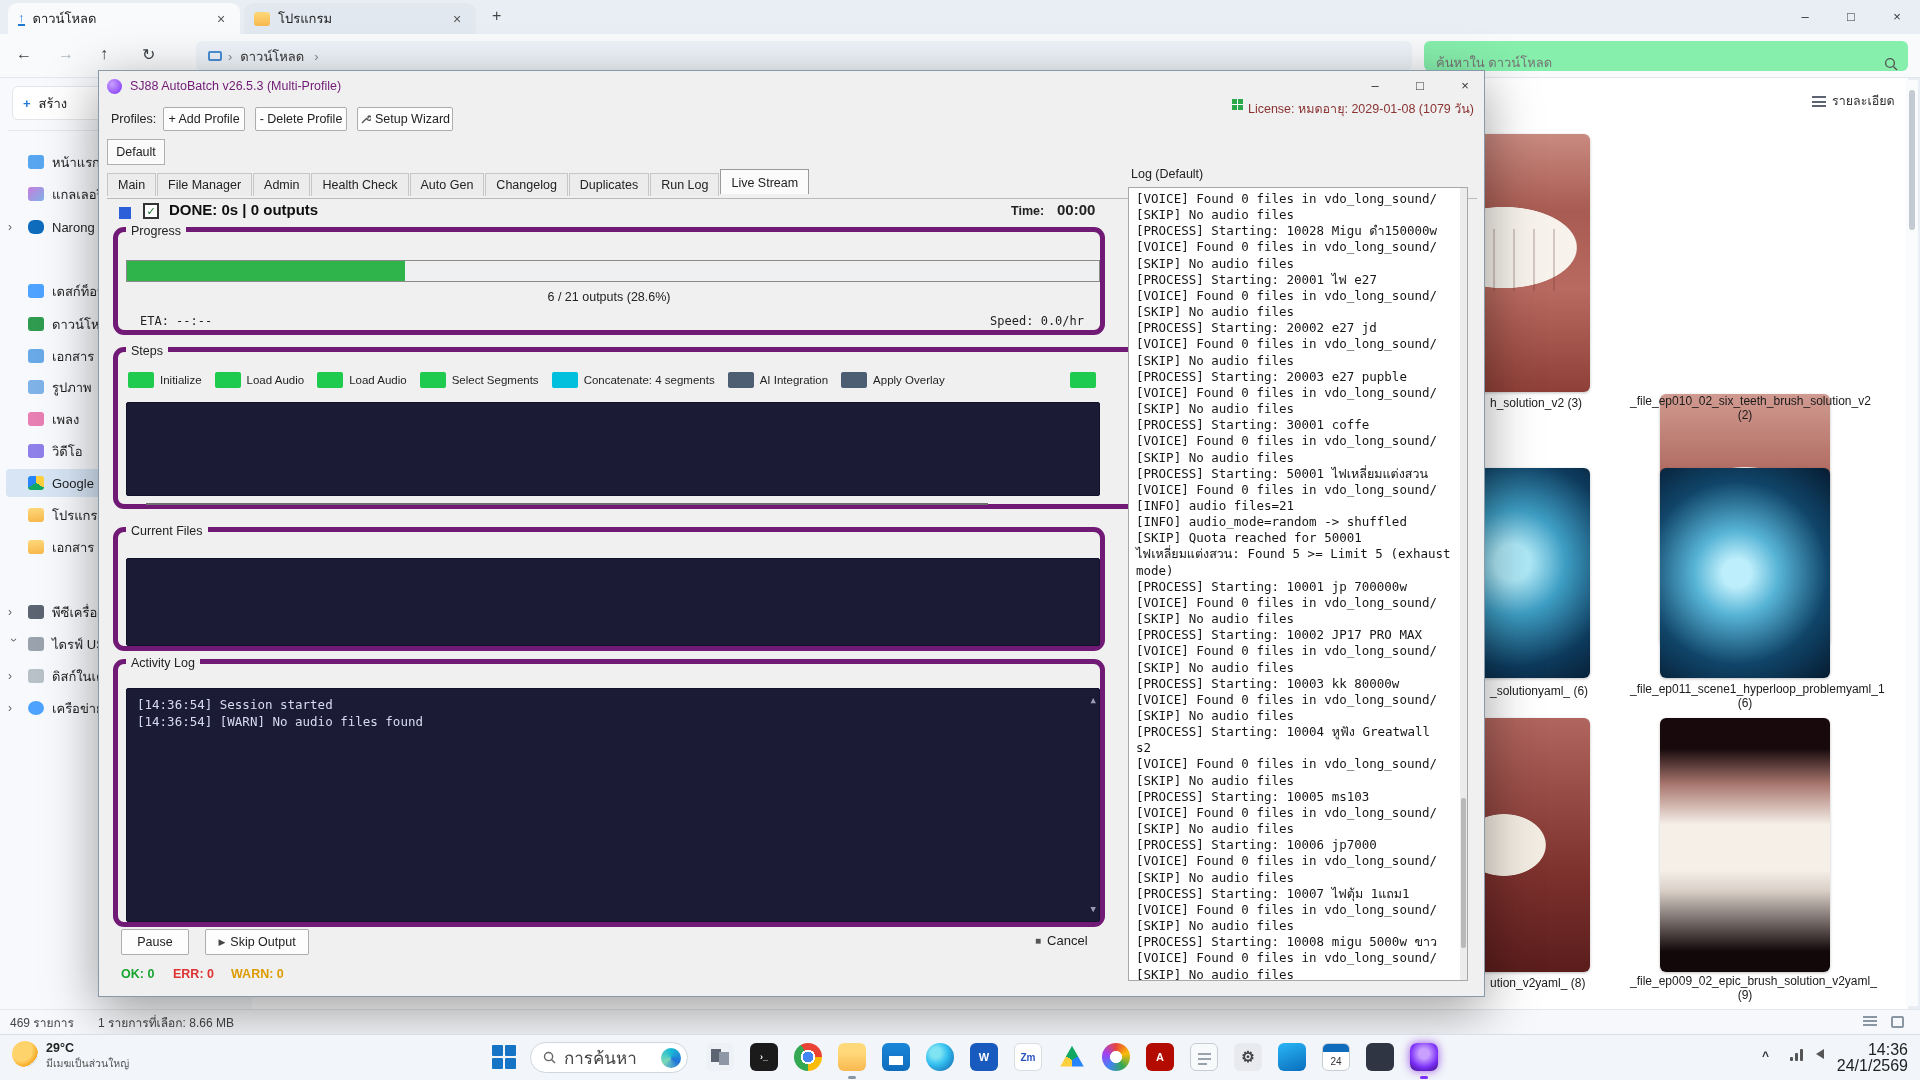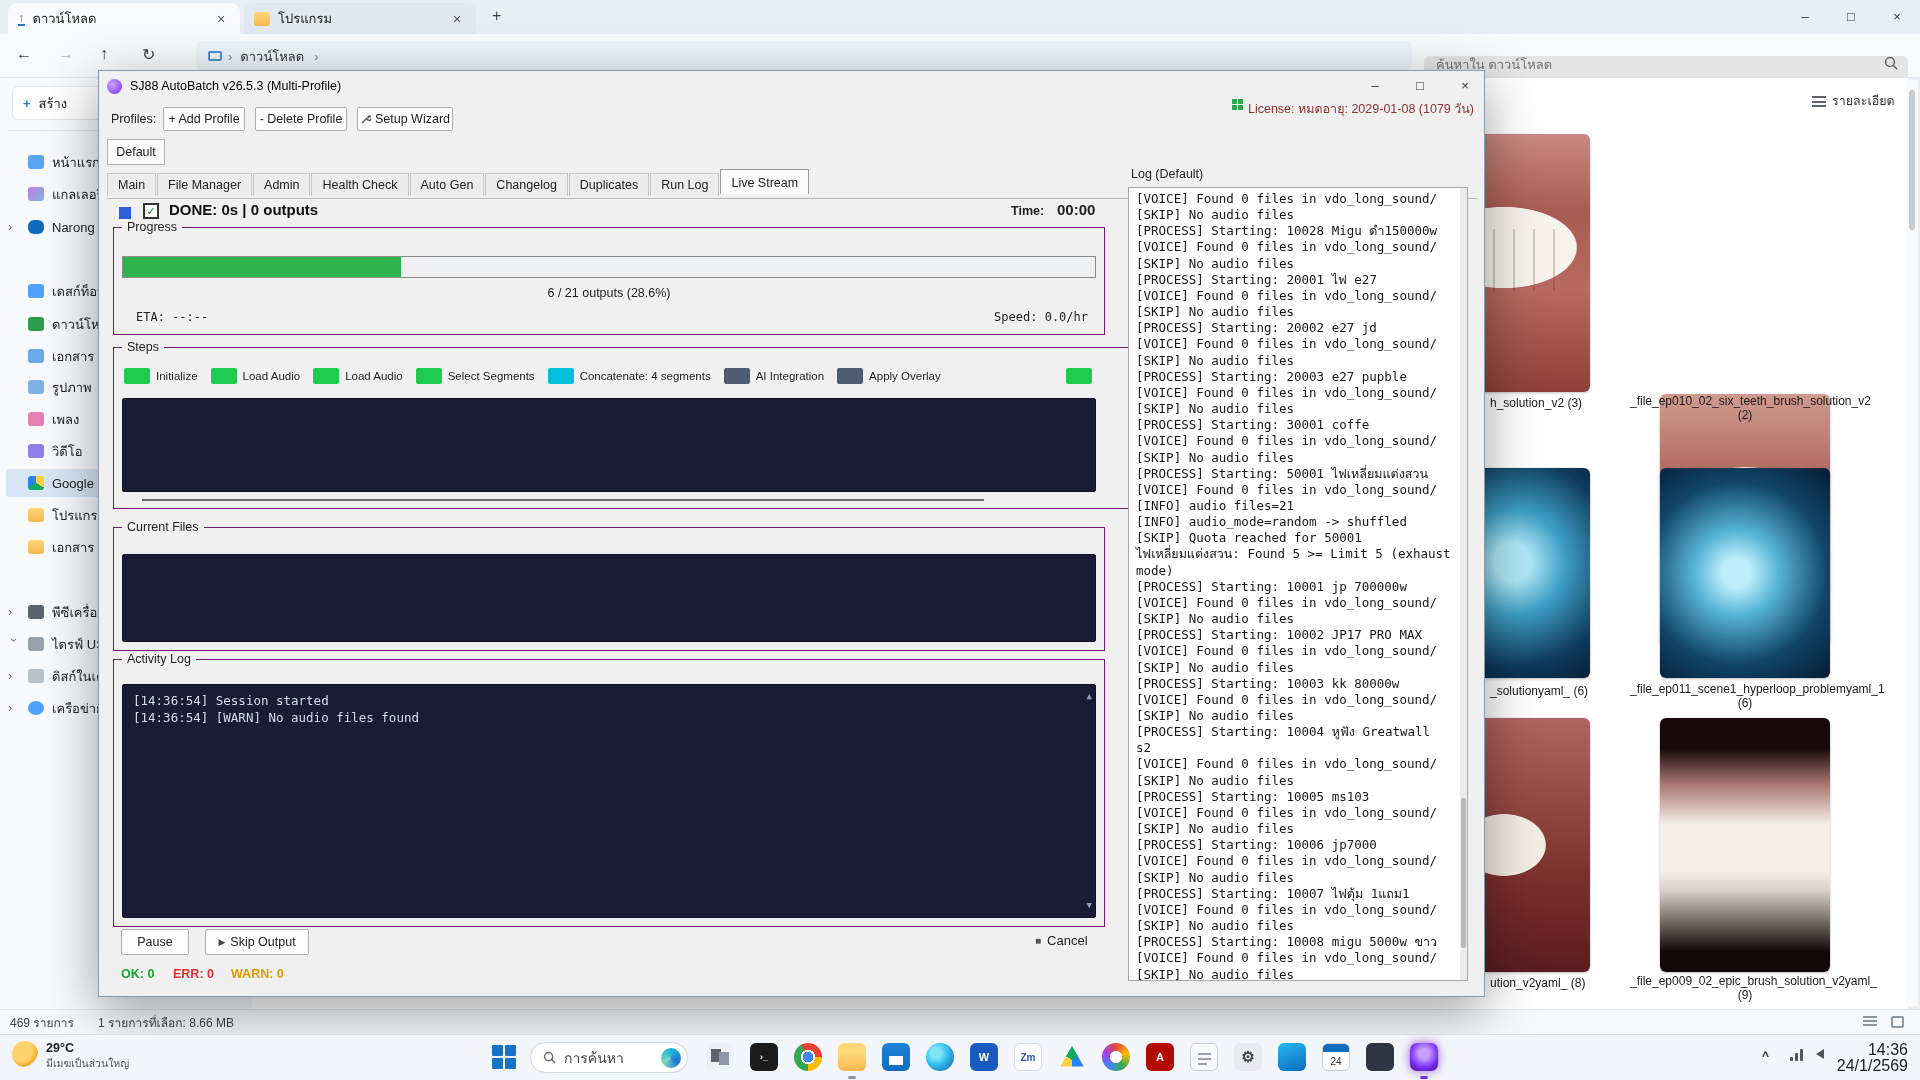--- a/index.html
+++ b/index.html
@@ -14,22 +14,22 @@
         align-items:center;padding:0 10px;font-size:13px;color:#1d1d1d}
   .etab.active{background:#f8fafc}
   .etab.inactive{background:#e2e8f0}
   .etab .tclose{margin-left:auto;font-size:14px;color:#555;width:18px;text-align:center;cursor:pointer}
   .winbtn{position:absolute;top:0;width:46px;height:33px;display:flex;align-items:center;
           justify-content:center;font-size:13px;color:#333}
   .toolbar{position:absolute;left:0;top:34px;width:1920px;height:44px;background:#f8fafc;border-bottom:1px solid #e2e7ed}
   .navbtn{position:absolute;top:11px;font-size:16px;color:#3a3f45}
   .addr{position:absolute;left:196px;top:7px;width:1216px;height:30px;background:#eef3f9;
         border-radius:6px;display:flex;align-items:center;font-size:13px;color:#333}
-  .srchbox{position:absolute;left:1424px;top:22px;width:484px;height:30px;background:#e5e5e5;
-        border-radius:6px;display:flex;align-items:flex-start;padding:0 10px}
+  .srchbox{position:absolute;left:1424px;top:7px;width:484px;height:30px;background:#86efac;
+        border-radius:6px;display:flex;align-items:flex-end;padding:0 10px}
   .srchbox input{border:none;background:transparent;outline:none;flex:1;font-size:13px;
         font-family:"Liberation Sans",sans-serif;color:#444}
   .sidebar{position:absolute;left:0;top:78px;width:252px;height:931px;background:#f7f9fc}
   .srow{position:absolute;left:6px;width:240px;height:28px;display:flex;align-items:center;
         font-size:13px;border-radius:4px;padding-left:4px;color:#1f1f1f}
   .srow.sel{background:#d7e5f5}
   .sic{width:16px;height:14px;border-radius:3px;margin:0 8px 0 18px;flex:0 0 auto}
   .schev{position:absolute;left:2px;font-size:12px;color:#666;width:12px}
   .content{position:absolute;left:252px;top:78px;width:1656px;height:931px;background:#ffffff}
   .thumb{border-radius:6px;overflow:hidden;box-shadow:0 1px 3px rgba(0,0,0,.25)}
@@ -57,21 +57,21 @@
           border:1px solid #8899aa;box-shadow:0 14px 50px rgba(0,0,0,.38);font-size:13px}
   .titlebar{position:absolute;left:0;top:0;width:100%;height:30px;display:flex;align-items:center;padding:0 8px}
   .appctl{position:absolute;top:0;width:42px;height:29px;display:flex;align-items:center;justify-content:center;color:#333;font-size:13px}
   .btn{display:inline-flex;align-items:center;justify-content:center;background:#fdfdfd;
        border:1px solid #adadad;font-size:12.5px;color:#222;border-radius:2px}
   .ptab{position:absolute;background:#fafafa;border:1px solid #b0b0b0;display:flex;align-items:center;
         justify-content:center;font-size:12.5px}
   .apptab{display:inline-block;padding:4px 10px;font-size:12.5px;background:#ececec;
         border:1px solid #c6c6c6;border-bottom:none;color:#222;margin-right:1px}
   .apptab.active{background:#fbfbfb;border-color:#9a9a9a;position:relative;top:-2px;padding-top:6px}
-  .fieldset{position:absolute;border:1px solid #701a75;border-radius:0}
+  .fieldset{position:absolute;border:5px solid #701a75;border-radius:11px}
   .flabel{position:absolute;top:-8px;left:8px;background:#f0f0f0;padding:0 5px;font-size:12.5px;color:#222}
   .darkpanel{position:absolute;background:#1b1b36;border:1px solid #12122a;border-radius:2px}
   .chip{display:flex;align-items:center;margin-right:13px}
   .chipsq{width:26px;height:16px;border-radius:2px;margin-right:6px}
   .chiplabel{font-size:11.5px;color:#1f1f1f}
   .pbar{position:absolute;border:1px solid #8a8a8a;background:#eef0f2}
   .pfill{height:100%;background:#2fb44c}
   .logpanel{position:absolute;background:#ffffff;border:1px solid #a8a8a8;overflow:hidden;
             font-size:12.5px;line-height:16.15px;color:#161616;padding:3px 8px 3px 7px}
   .logline{white-space:pre-wrap;word-break:break-all}
@@ -267,21 +267,21 @@
     <span style="margin-left:24px">1 รายการที่เลือก: 8.66 MB</span>
     <span style="margin-left:auto;width:14px;height:12px;background:repeating-linear-gradient(180deg,#8b96a3 0 2px,transparent 2px 4px)"></span>
     <span style="margin:0 16px 0 14px;width:13px;height:12px;border:2px solid #8b96a3;border-radius:2px"></span>
   </div>
 </div>
 
 <div class="appwin">
 
   <div class="titlebar">
     <span style="width:15px;height:15px;border-radius:50%;background:radial-gradient(circle at 35% 35%,#c9a0ff,#7b2ff7);margin-right:8px"></span>
-    <span style="font-size:12.5px;color:#000000">SJ88 AutoBatch v26.5.3 (Multi-Profile)</span>
+    <span style="font-size:12.5px;color:#701a75">SJ88 AutoBatch v26.5.3 (Multi-Profile)</span>
   </div>
   <div class="appctl" style="left:1255px">–</div>
   <div class="appctl" style="left:1300px">□</div>
   <div class="appctl" style="left:1345px">×</div>
 
   <span class="abs" style="left:12px;top:41px;font-size:12.5px">Profiles:</span>
   <div class="btn abs" style="left:64px;top:36px;width:82px;height:24px">+ Add Profile</div>
   <div class="btn abs" style="left:156px;top:36px;width:92px;height:24px">- Delete Profile</div>
   <div class="btn abs" style="left:258px;top:36px;width:96px;height:24px">
     <svg width="11" height="11" viewBox="0 0 11 11" style="margin-right:4px">
@@ -457,21 +457,21 @@
       <span></span>
       <span></span>
       <span></span>
     </div>
 
   <div class="abs" style="left:530px;top:7px;width:158px;height:31px;background:#fff;border:1px solid #d0d6dd;border-radius:16px;display:flex;align-items:center;padding:0 6px 0 12px">
     <svg width="13" height="13" viewBox="0 0 14 14" style="margin-right:8px">
         <circle cx="6" cy="6" r="4.4" fill="none" stroke="#666" stroke-width="1.5"></circle>
         <line x1="9.4" y1="9.4" x2="13" y2="13" stroke="#666" stroke-width="1.5"></line>
       </svg>
-    <span style="font-size:14px;color:#444;flex:1">การค้นหา</span>
+    <span style="font-size:17px;color:#444;flex:1">การค้นหา</span>
     <span style="width:20px;height:20px;border-radius:50%;background:conic-gradient(#18b9d4,#2173d9,#7ad9b9,#18b9d4)"></span>
   </div>
 
   <div class="tile ic-taskview" style="left:706px"></div>
   <div class="tile ic-terminal" style="left:750px">
       <span class="tglyph" style="font-size:9px">›_</span>
     </div>
   <div class="tile ic-chrome" style="left:794px"></div>
   <div class="tile ic-folder" style="left:838px"></div>
   <div class="indic" style="left:848px"></div>

